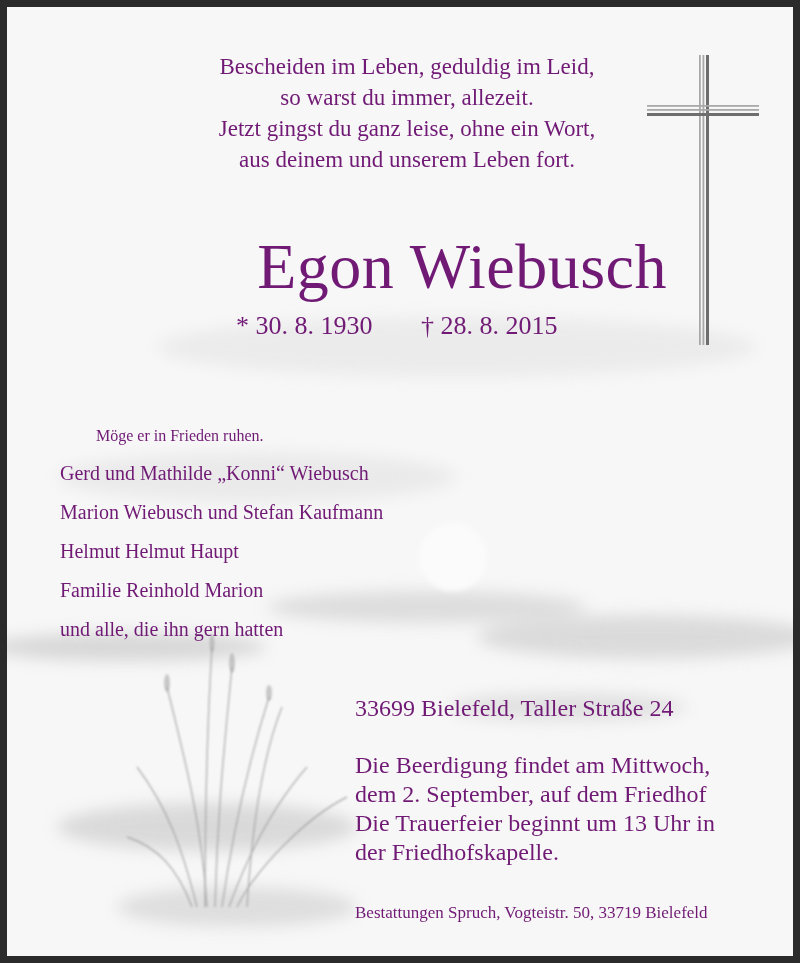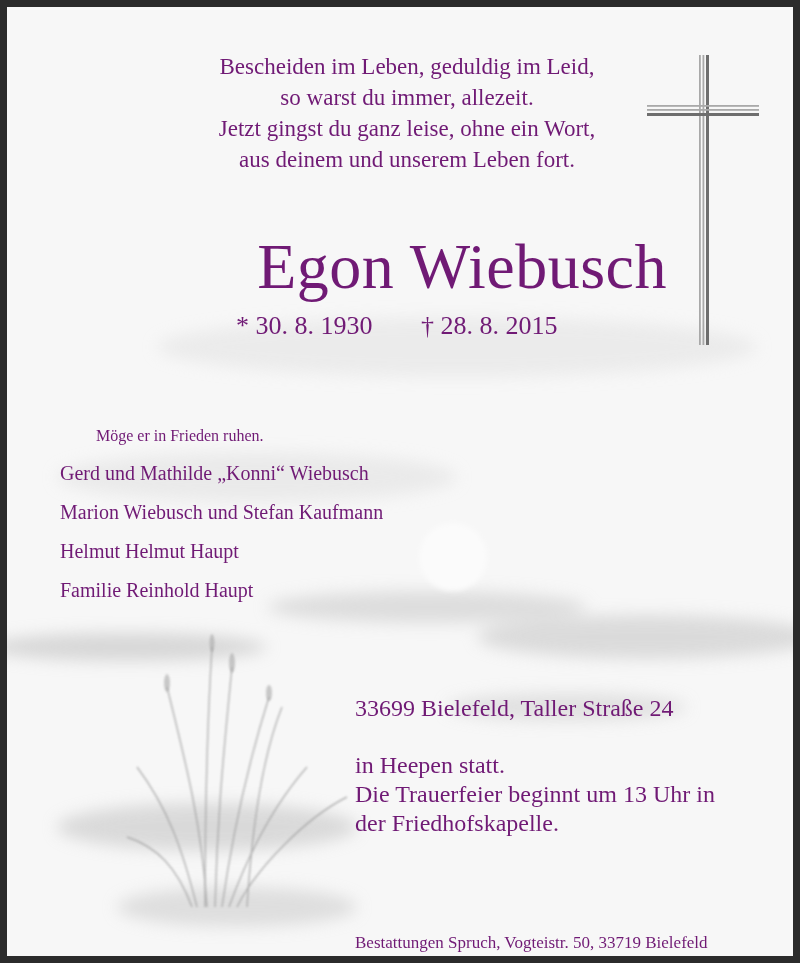--- a/index.html
+++ b/index.html
@@ -22,21 +22,21 @@
   }
   .dates { position: absolute; top: 304px; font-size: 26px; white-space: nowrap; }
   .born { left: 216px; margin-left: 13px; }
   .died { left: 414px; }
   .wish { position: absolute; left: 53px; top: 420px; font-size: 16px; white-space: nowrap; margin-left: 36px; }
   .mourners { position: absolute; left: 53px; top: 447px; font-size: 20px; line-height: 39px; }
   .mourners div { white-space: nowrap; }
   .address { position: absolute; left: 348px; top: 688px; font-size: 24px; white-space: nowrap; }
   .funeral { position: absolute; left: 348px; top: 744px; font-size: 24px; line-height: 29px; }
   .funeral div { white-space: nowrap; }
-  .undertaker { position: absolute; left: 348px; top: 896px; font-size: 17px; white-space: nowrap; margin-top: 30px; }
+  .undertaker { position: absolute; left: 348px; top: 896px; font-size: 17px; white-space: nowrap; }
 </style>
 </head>
 <body>
 
 <div class="card">
 
   <svg class="bg" width="786" height="949" viewBox="0 0 786 949">
     <defs>
       <filter id="blur8">
           <feGaussianBlur stdDeviation="8"></feGaussianBlur>
@@ -97,25 +97,27 @@
   <div class="name">Egon Wiebusch</div>
   <div class="dates born">* 30. 8. 1930</div>
   <div class="dates died">† 28. 8. 2015</div>
 
   <div class="wish">Möge er in Frieden ruhen.</div>
 
   <div class="mourners">
     <div>Gerd und Mathilde „Konni“ Wiebusch</div>
     <div>Marion Wiebusch und Stefan Kaufmann</div>
     <div>Helmut Helmut Haupt</div>
-    <div>Familie Reinhold Haupt</div>
+    <div>Familie Reinhold Marion</div>
+    <div>und alle, die ihn gern hatten</div>
   </div>
 
   <div class="address">33699 Bielefeld, Taller Straße 24</div>
 
   <div class="funeral">
-    <div>in Heepen statt.</div>
+    <div>Die Beerdigung findet am Mittwoch,</div>
+    <div>dem 2. September, auf dem Friedhof</div>
     <div>Die Trauerfeier beginnt um 13 Uhr in</div>
     <div>der Friedhofskapelle.</div>
   </div>
 
   <div class="undertaker">Bestattungen Spruch, Vogteistr. 50, 33719 Bielefeld</div>
 </div>
 
 </body></html>

